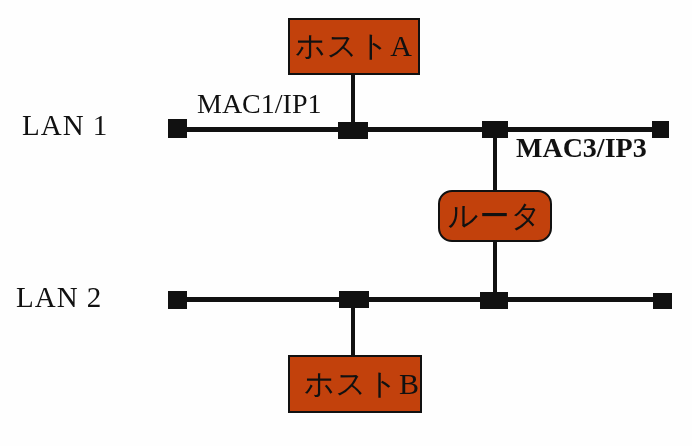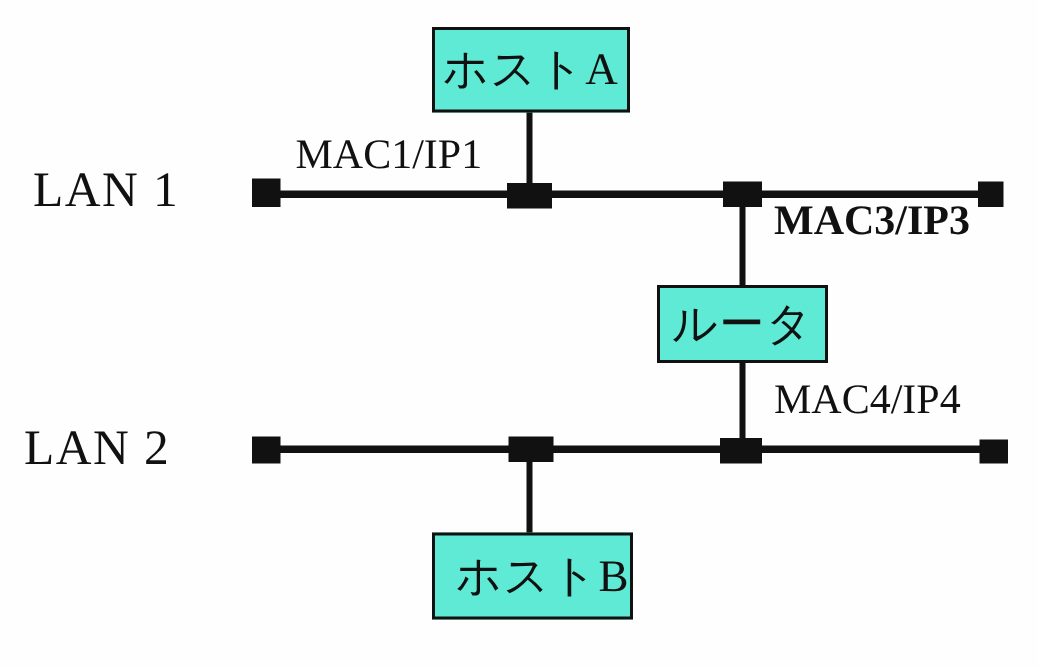--- a/index.html
+++ b/index.html
@@ -25,37 +25,37 @@
     position: absolute;
     background: #111111;
     width: 4px;
   }
   .tap {
     position: absolute;
     background: #111111;
   }
   .nodebox {
     position: absolute;
-    background: #5eead4;
+    background: #c2410c;
     border: 2px solid #111111;
     display: flex;
     align-items: center;
     justify-content: center;
     font-size: 30px;
     letter-spacing: 1px;
     white-space: nowrap;
   }
   .lbl {
     position: absolute;
     font-size: 28px;
     white-space: nowrap;
     line-height: 1;
   }
   .lan-lbl {
-    font-size: 33px;
+    font-size: 29px;
     letter-spacing: 1px;
     font-family: Liberation Serif, serif;
   }
 </style>
 </head>
 <body>
 
 <div id="stage">
 
   <div class="lbl lan-lbl" style="left:22px; top:111px;">LAN 1</div>
@@ -76,24 +76,23 @@
   <div class="tap" style="left:653px; top:293px; width:19px; height:16px;"></div>
 
   <div class="vlink" style="left:351px; top:73px; height:52px;"></div>
   <div class="vlink" style="left:493px; top:136px; height:56px;"></div>
   <div class="vlink" style="left:493px; top:240px; height:55px;"></div>
   <div class="vlink" style="left:351px; top:306px; height:51px;"></div>
 
   <div class="nodebox" style="left:288px; top:18px; width:128px; height:53px;">
     <span>ホストA</span>
   </div>
-  <div class="nodebox" style="left:438px; top:190px; width:110px; height:48px;">
+  <div class="nodebox" style="left:438px; top:190px; width:110px; height:48px;border-radius:14px;">
     <span>ルータ</span>
   </div>
   <div class="nodebox" style="left:288px; top:355px; width:130px; height:54px;justify-content:flex-end;">
     <span>ホストB</span>
   </div>
 
   <div class="lbl" style="left:197px; top:90px;">MAC1/IP1</div>
   <div class="lbl" style="left:516px; top:134px;font-weight:bold;">MAC3/IP3</div>
-  <div class="lbl" style="left:516px; top:253px;">MAC4/IP4</div>
 
 </div>
 
 </body></html>

